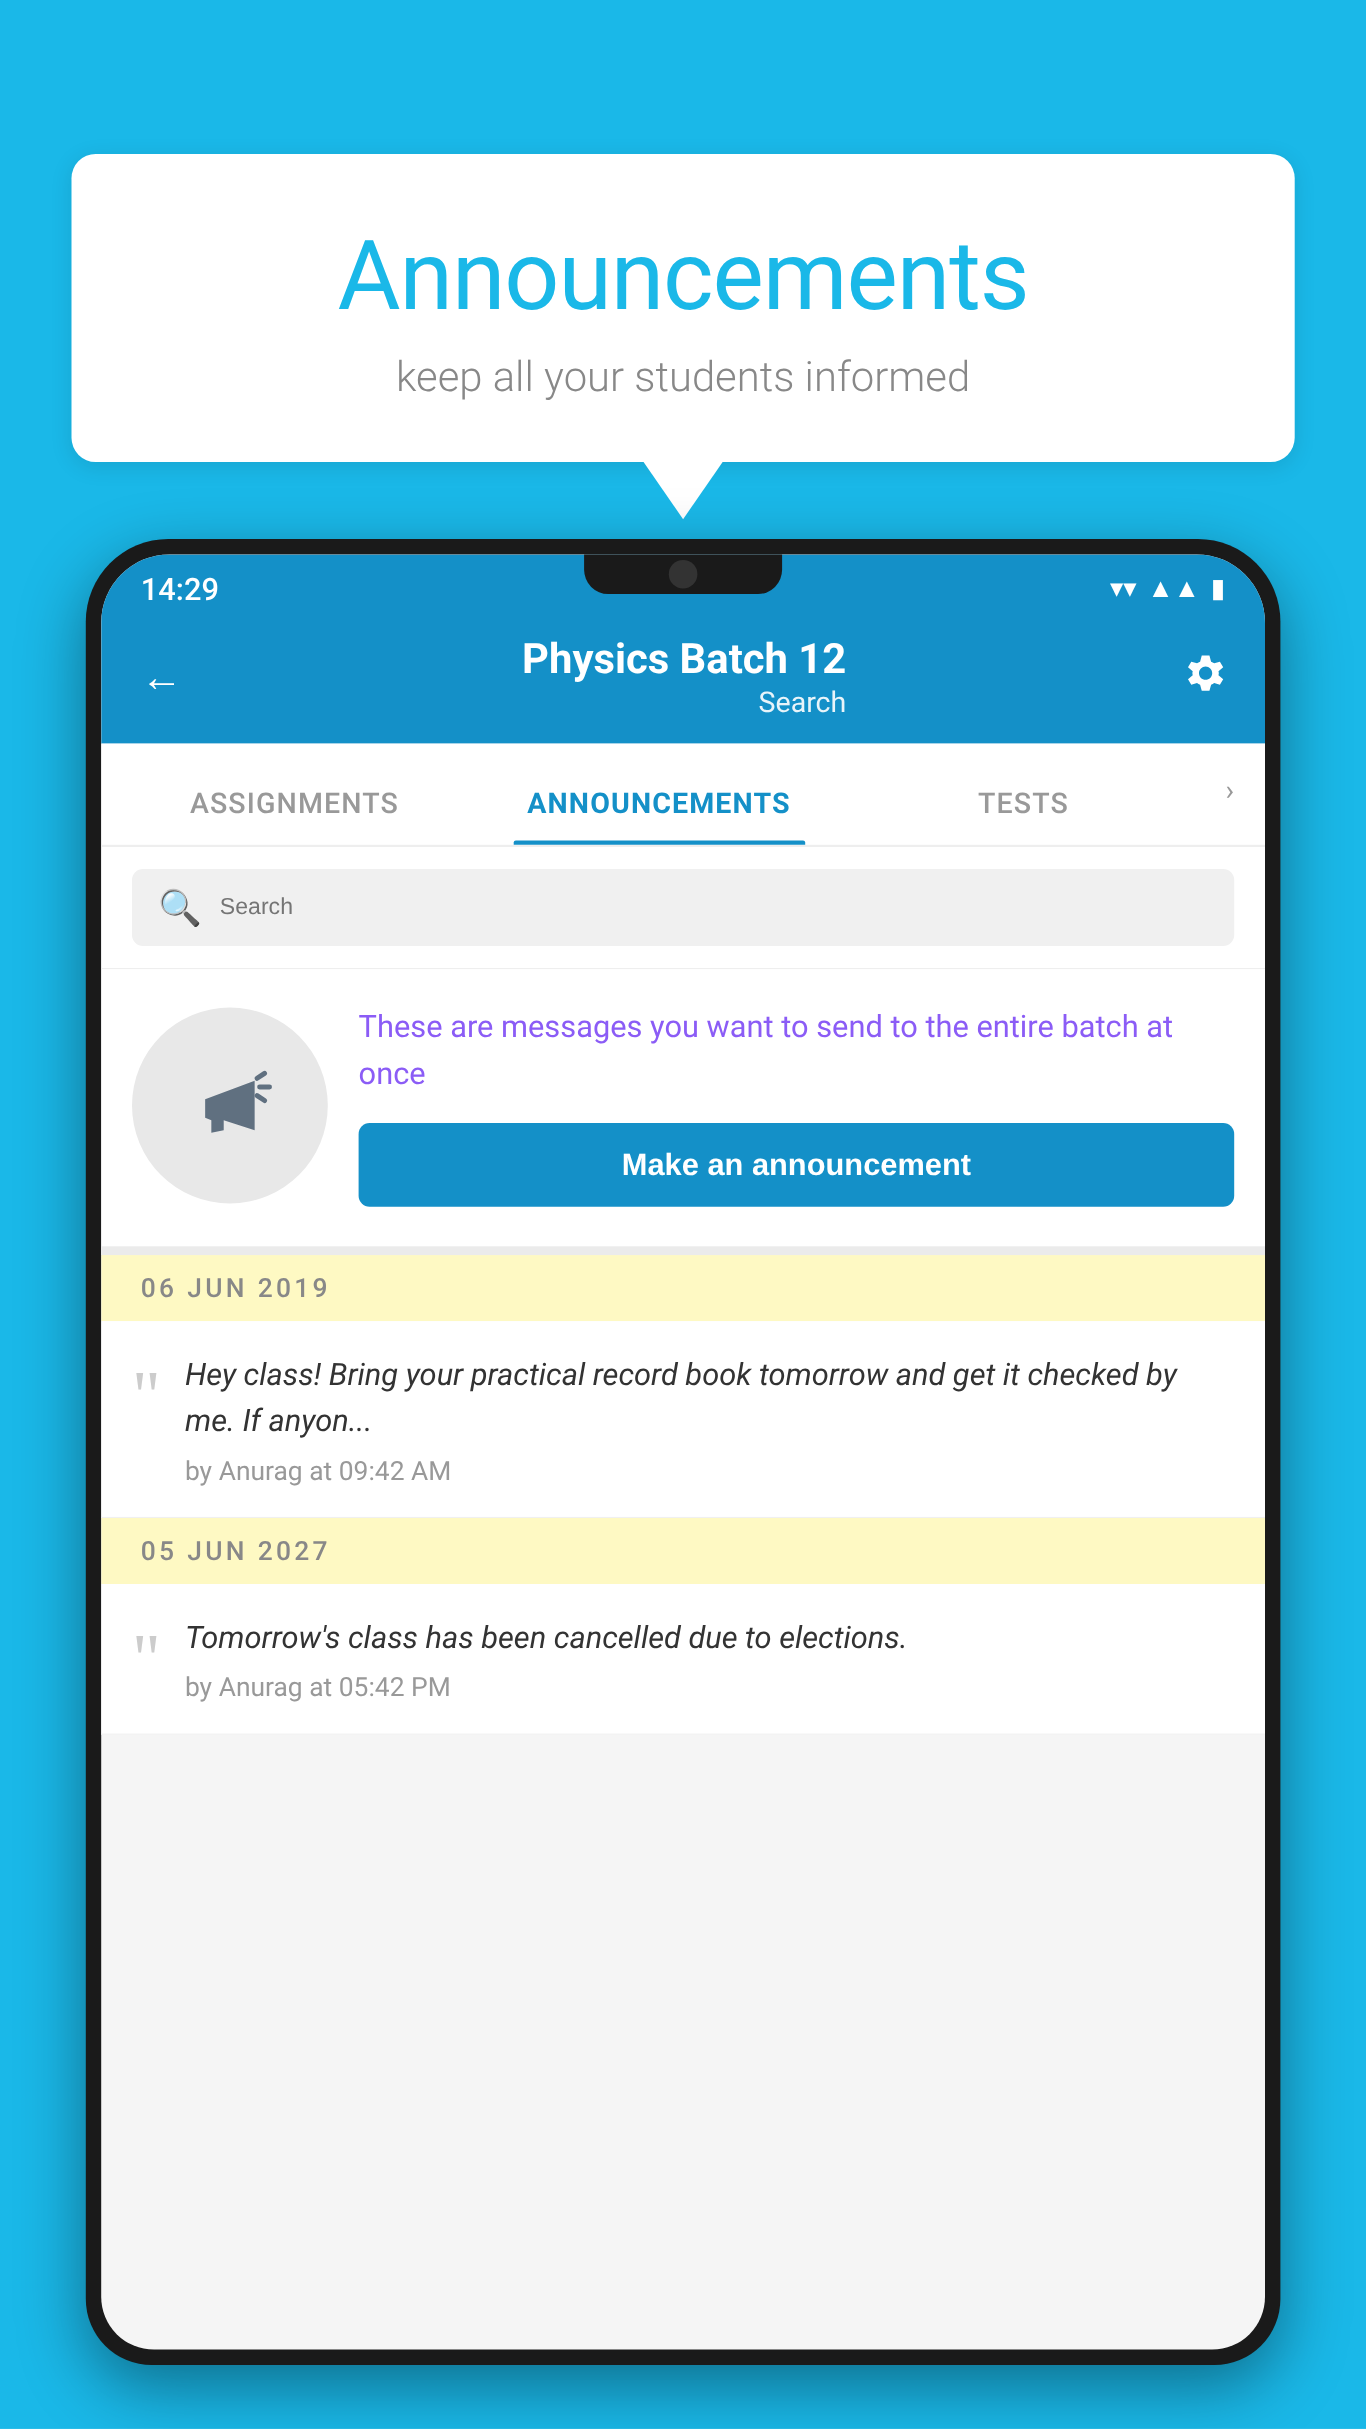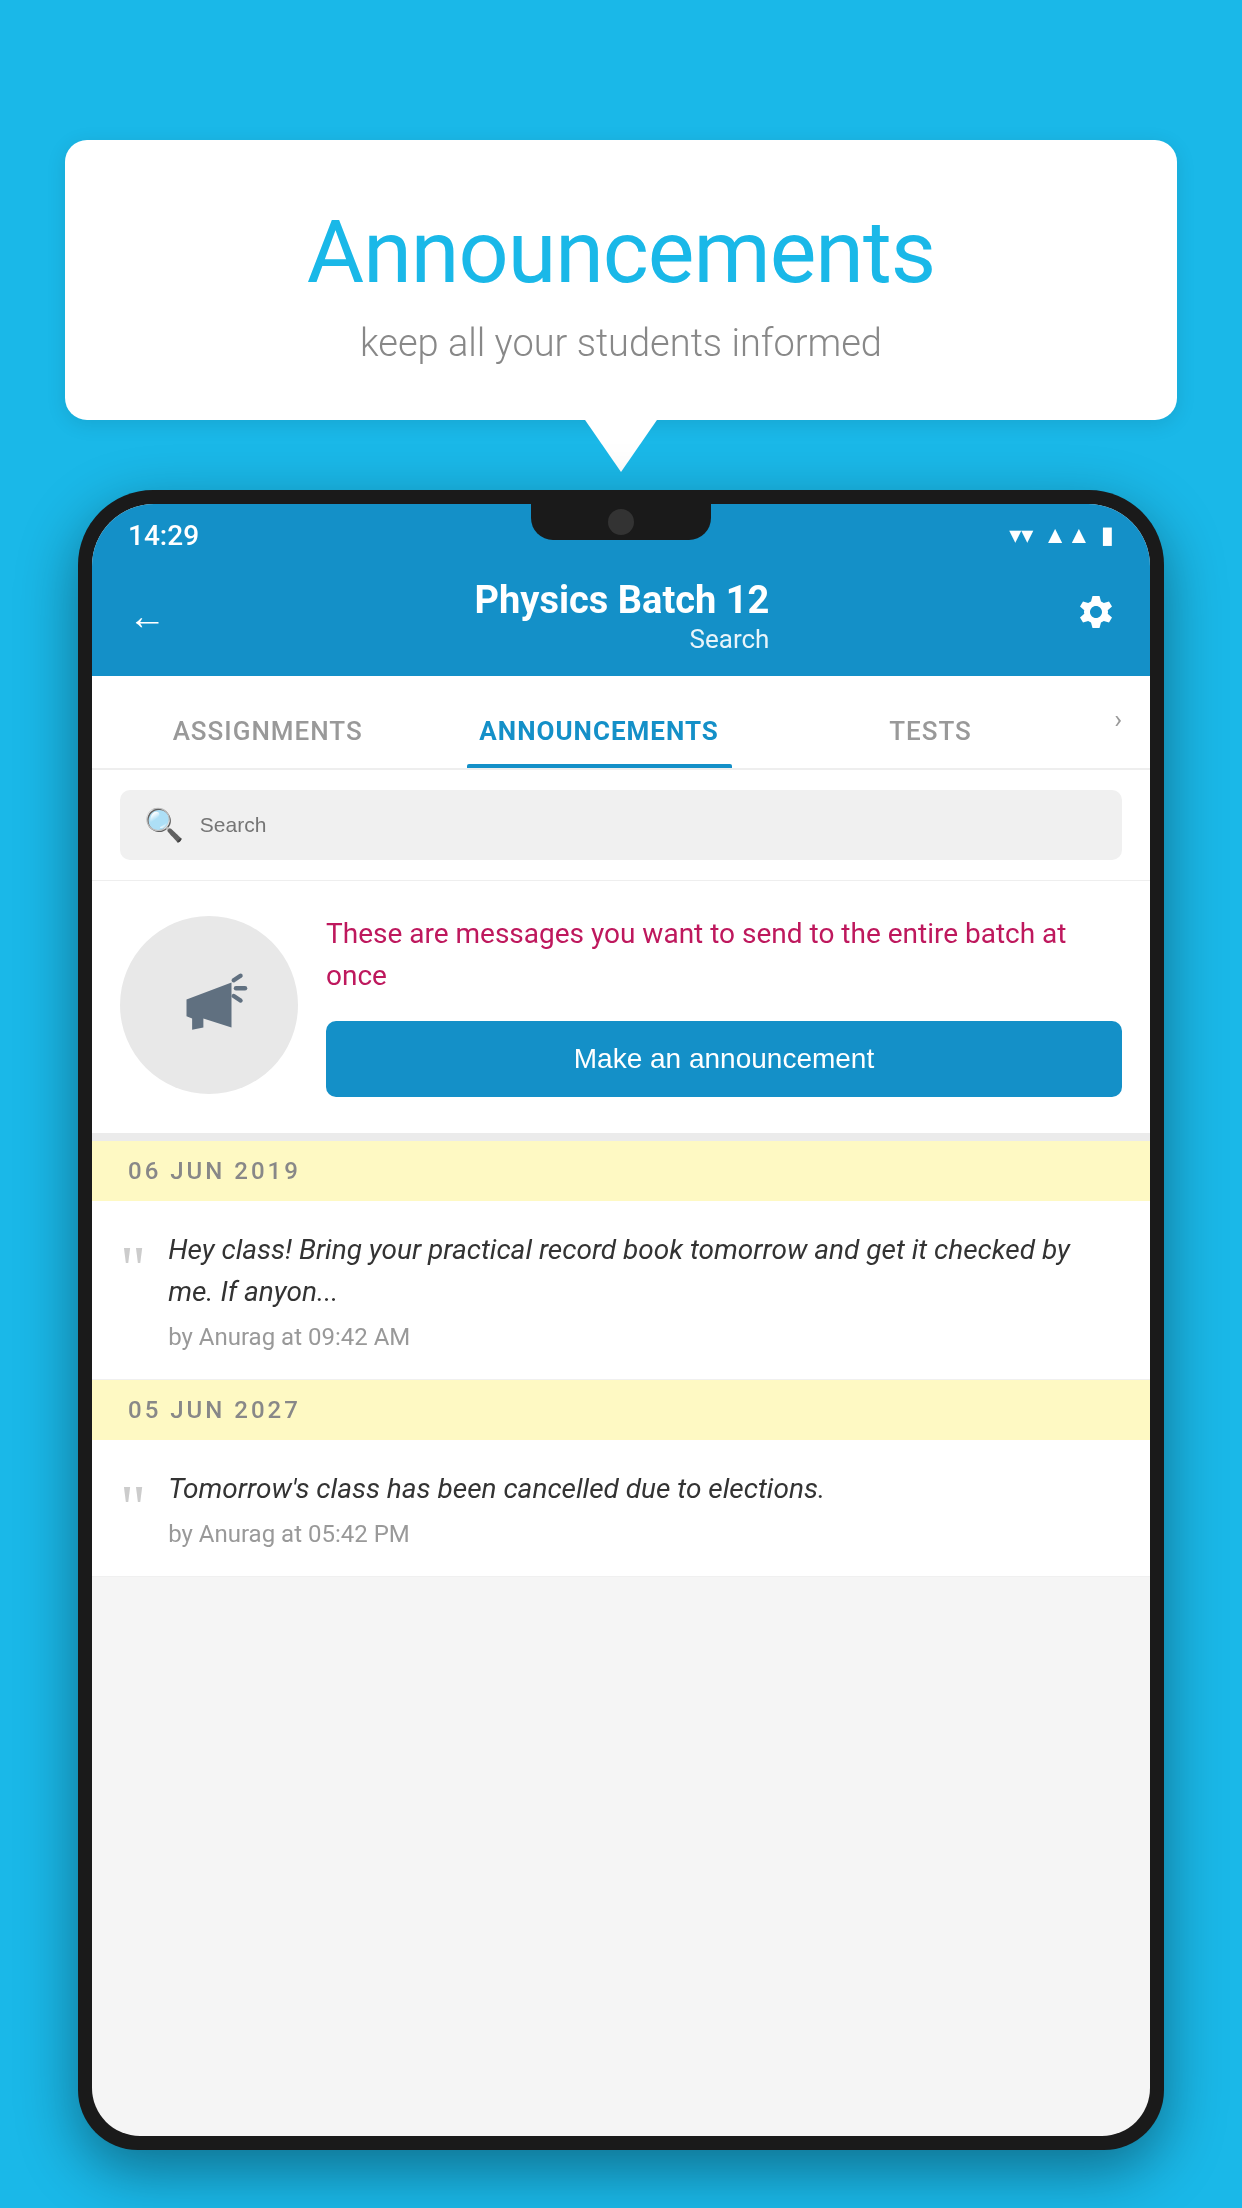--- a/index.html
+++ b/index.html
@@ -272,33 +272,33 @@
       width: 90px;
       height: 90px;
     }
 
     .announcement-prompt-right {
       flex: 1;
     }
 
     .prompt-desc {
       font-size: 28px;
-      color: #be185d;
+      color: #8b5cf6;
       line-height: 1.5;
       margin-bottom: 24px;
     }
 
     .make-announcement-btn {
       background: #1490c8;
       color: white;
       border: none;
       border-radius: 10px;
       padding: 22px 36px;
       font-size: 28px;
-      font-weight: 400;
+      font-weight: 700;
       cursor: pointer;
       width: 100%;
     }
 
     
     .date-separator {
       background: #fef9c3;
       padding: 16px 36px;
       font-size: 24px;
       color: #888;

